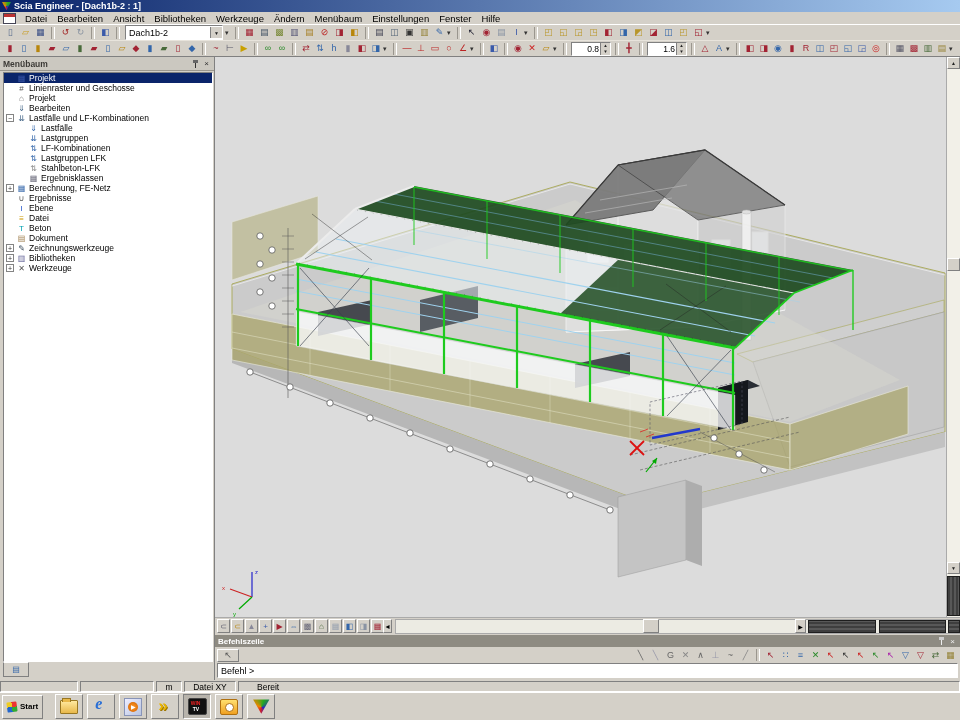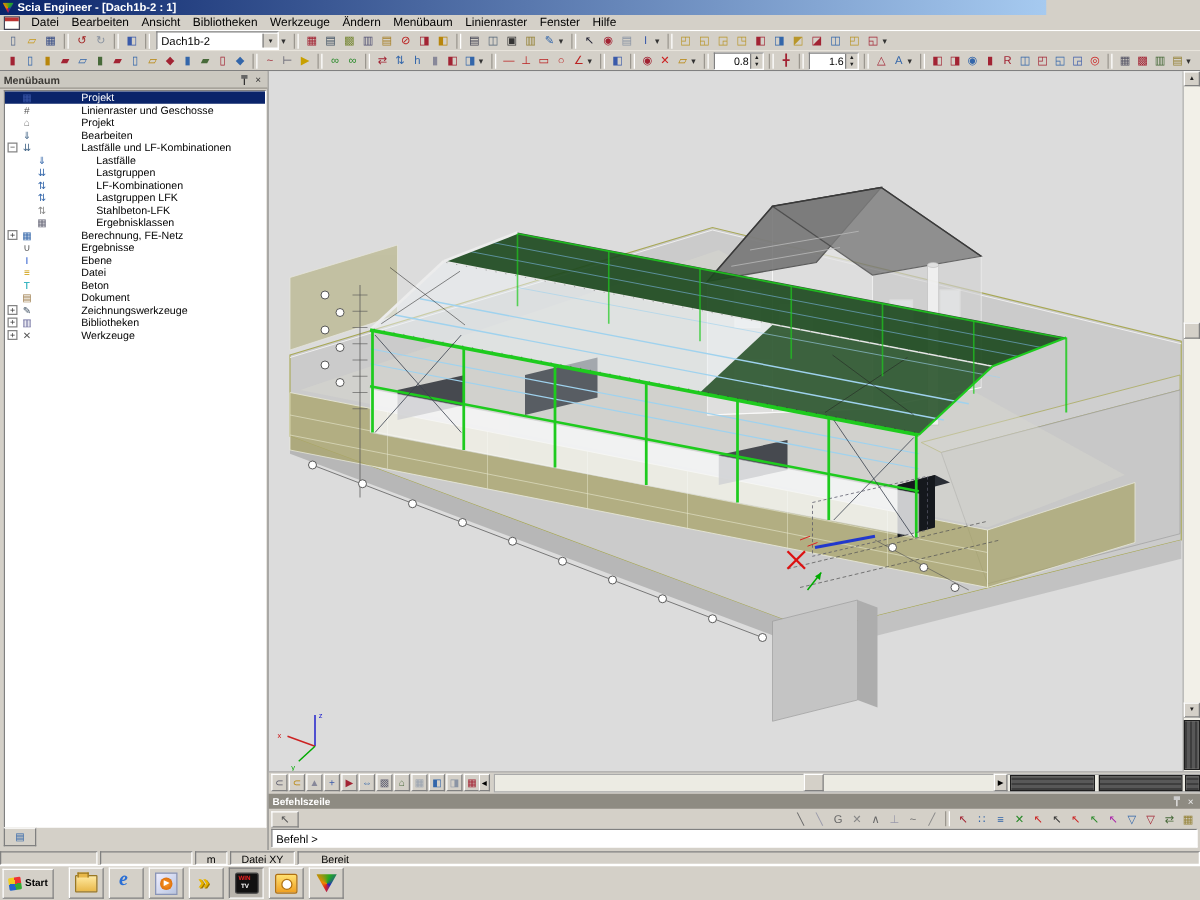--- a/index.html
+++ b/index.html
@@ -1,19 +1,19 @@
 <!DOCTYPE html>
 <html style="--title-gradient-left: #0a246a; --title-gradient-right: #a6caf0; --selection-blue: #0a246a; --frame-green: #1ecb1e; --roof-green: #1d4a20; --rail-blue: #9fd2ee; --base-olive: #aaa56a; --slab-gray: #cbcbcb; --house-roof-gray: #6f6f6f;"><head>
 <meta charset="utf-8">
 <style>
   html,body{margin:0;padding:0;background:#555;}
   #screen{position:relative;width:960px;height:720px;background:#d4d0c8;overflow:hidden;
           font-family:"Liberation Sans",sans-serif;-webkit-font-smoothing:none;}
   
-  #titlebar{position:absolute;left:0;top:0;width:837px;height:12px;
+  #titlebar{position:absolute;left:0;top:0;width:960px;height:12px;
     background:linear-gradient(90deg,var(--title-gradient-left),var(--title-gradient-right));
     display:flex;align-items:center;padding-left:2px;box-sizing:border-box;}
   #titlebar .title-text{color:#fff;font-size:9px;font-weight:bold;margin-left:3px;white-space:nowrap;}
   .app-logo{width:9px;height:9px;display:inline-block;
     background:conic-gradient(from 210deg,#d22,#e80,#2a2,#22c,#d22);
     clip-path:polygon(50% 98%,0 6%,100% 6%);}
   
   #menubar{position:absolute;left:0;top:12px;width:960px;height:13px;background:#d4d0c8;
     display:flex;align-items:center;border-bottom:1px solid #fff;box-sizing:border-box;}
   .mdi-icon{width:11px;height:9px;background:#fff;border:1px solid #445;margin:0 4px 0 3px;position:relative;}
@@ -57,21 +57,21 @@
   .pin-glyph::after{content:"";position:absolute;left:1px;top:0;width:5px;height:3px;background:#666;}
   #treebox{position:absolute;left:3px;top:15px;width:208px;height:588px;background:#fff;
     border:1px solid;border-color:#808080 #fff #fff #808080;overflow:hidden;}
   .trow{height:10px;display:flex;align-items:center;font-size:8.5px;white-space:nowrap;}
   .trow.sel{background:var(--selection-blue);}
   .trow.sel .tlabel{color:#fff;}
   .texp{width:8px;height:8px;border:1px solid #848484;background:#fff;font-size:7px;line-height:7px;
     text-align:center;color:#333;margin-right:2px;box-sizing:border-box;flex:none;}
   .texp-sp{width:8px;margin-right:2px;flex:none;}
   .ticon{width:11px;font-size:8px;text-align:center;margin-right:2px;flex:none;}
-  .tlabel{color:#000;margin-left:36px;}
+  .tlabel{color:#000;}
   #paneltabs{position:absolute;left:3px;bottom:4px;height:14px;display:flex;align-items:flex-start;}
   .ptab{width:24px;height:13px;background:#d4d0c8;border:1px solid #808080;border-top:1px solid #fff;
     display:flex;align-items:center;justify-content:center;font-size:8px;color:#36a;}
   
   #right{position:absolute;left:215px;top:0;width:745px;height:623px;}
   #viewport{position:absolute;left:0;top:0;width:745px;height:578px;background:#dcdcdc;}
   #scene{position:absolute;left:0;top:0;}
   
   #vscroll{position:absolute;right:0;top:0;width:14px;height:560px;background:#f2f0e8;
     border-left:1px solid #aaa;box-sizing:border-box;}
@@ -176,21 +176,21 @@
   <div id="menubar">
     <span class="mdi-icon"></span>
     <span id="menu-items" style="display:flex;">
         <span class="menu-item">Datei</span>
         <span class="menu-item">Bearbeiten</span>
         <span class="menu-item">Ansicht</span>
         <span class="menu-item">Bibliotheken</span>
         <span class="menu-item">Werkzeuge</span>
         <span class="menu-item">Ändern</span>
         <span class="menu-item">Menübaum</span>
-        <span class="menu-item">Linienraster</span>
+        <span class="menu-item">Einstellungen</span>
         <span class="menu-item">Fenster</span>
         <span class="menu-item">Hilfe</span>
       </span>
   </div>
 
   <div id="toolbar1" class="toolbar">
       <span class="tbtn" style="color: rgb(86, 106, 140);">▯</span>
       <span class="tbtn" style="color: rgb(200, 154, 26);">▱</span>
       <span class="tbtn" style="color: rgb(58, 79, 134);">▦</span>
       <span class="tsep"></span>

